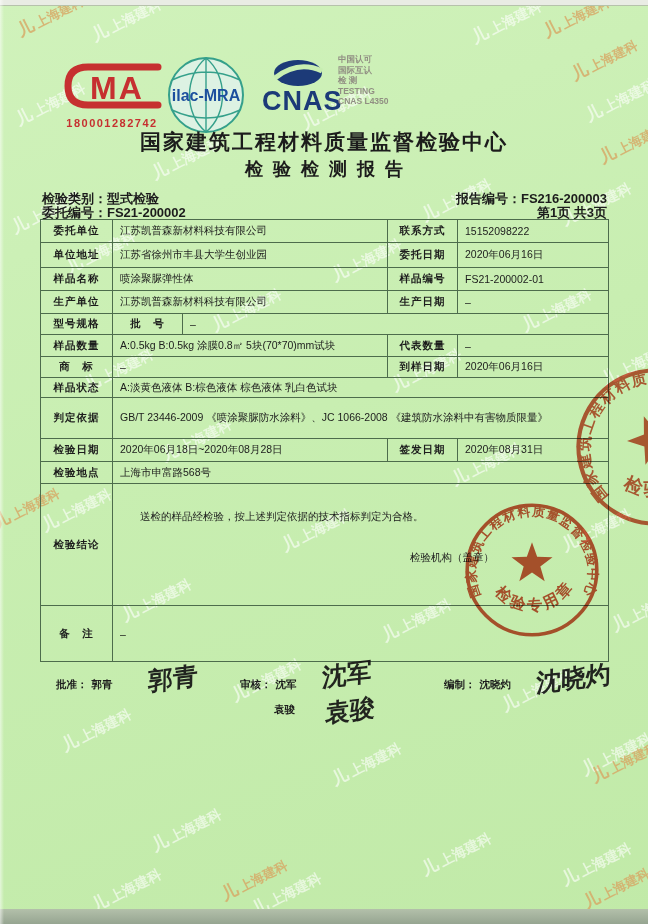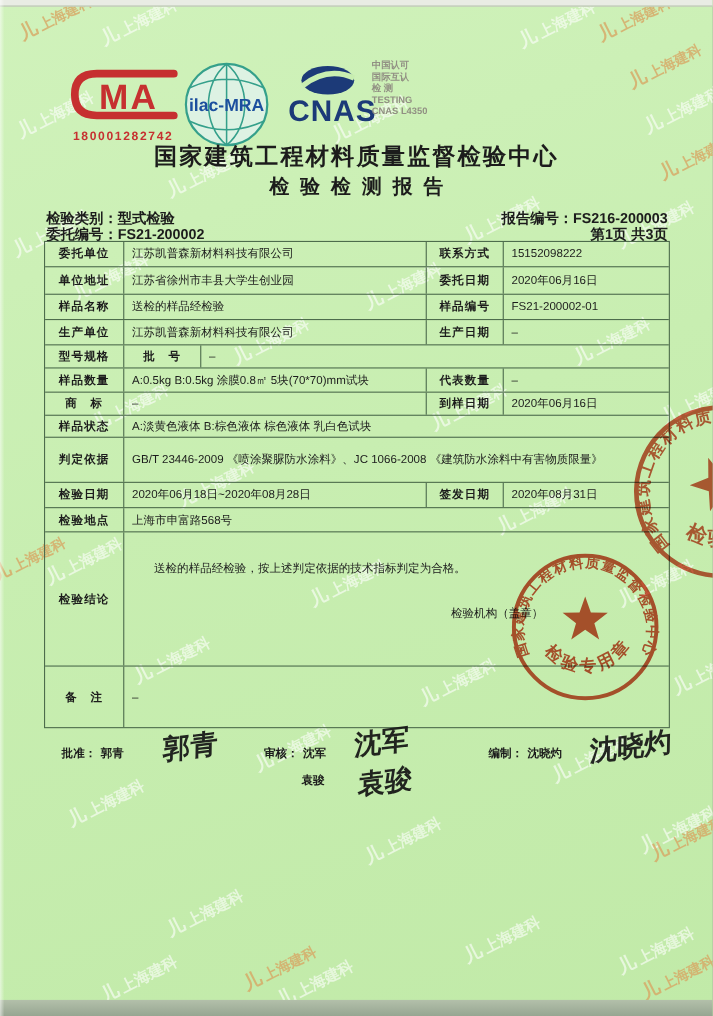--- a/index.html
+++ b/index.html
@@ -144,21 +144,21 @@
         <div class="t-cell value" style="width: 150px; text-align: right;">15152098222</div>
       </div>
       <div class="t-row" style="height: 24px;">
         <div class="t-cell label" style="width: 72px;">单位地址</div>
         <div class="t-cell value" style="width: 275px;">江苏省徐州市丰县大学生创业园</div>
         <div class="t-cell label" style="width: 70px;">委托日期</div>
         <div class="t-cell value" style="width: 150px;">2020年06月16日</div>
       </div>
       <div class="t-row" style="height: 22px;">
         <div class="t-cell label" style="width: 72px;">样品名称</div>
-        <div class="t-cell value" style="width: 275px;">送检的样品经检验</div>
+        <div class="t-cell value" style="width: 275px;">喷涂聚脲弹性体</div>
         <div class="t-cell label" style="width: 70px;">样品编号</div>
         <div class="t-cell value" style="width: 150px;">FS21-200002-01</div>
       </div>
       <div class="t-row" style="height: 22px;">
         <div class="t-cell label" style="width: 72px;">生产单位</div>
         <div class="t-cell value" style="width: 275px;">江苏凯普森新材料科技有限公司</div>
         <div class="t-cell label" style="width: 70px;">生产日期</div>
         <div class="t-cell value" style="width: 150px;">–</div>
       </div>
       <div class="t-row" style="height: 20px;">

